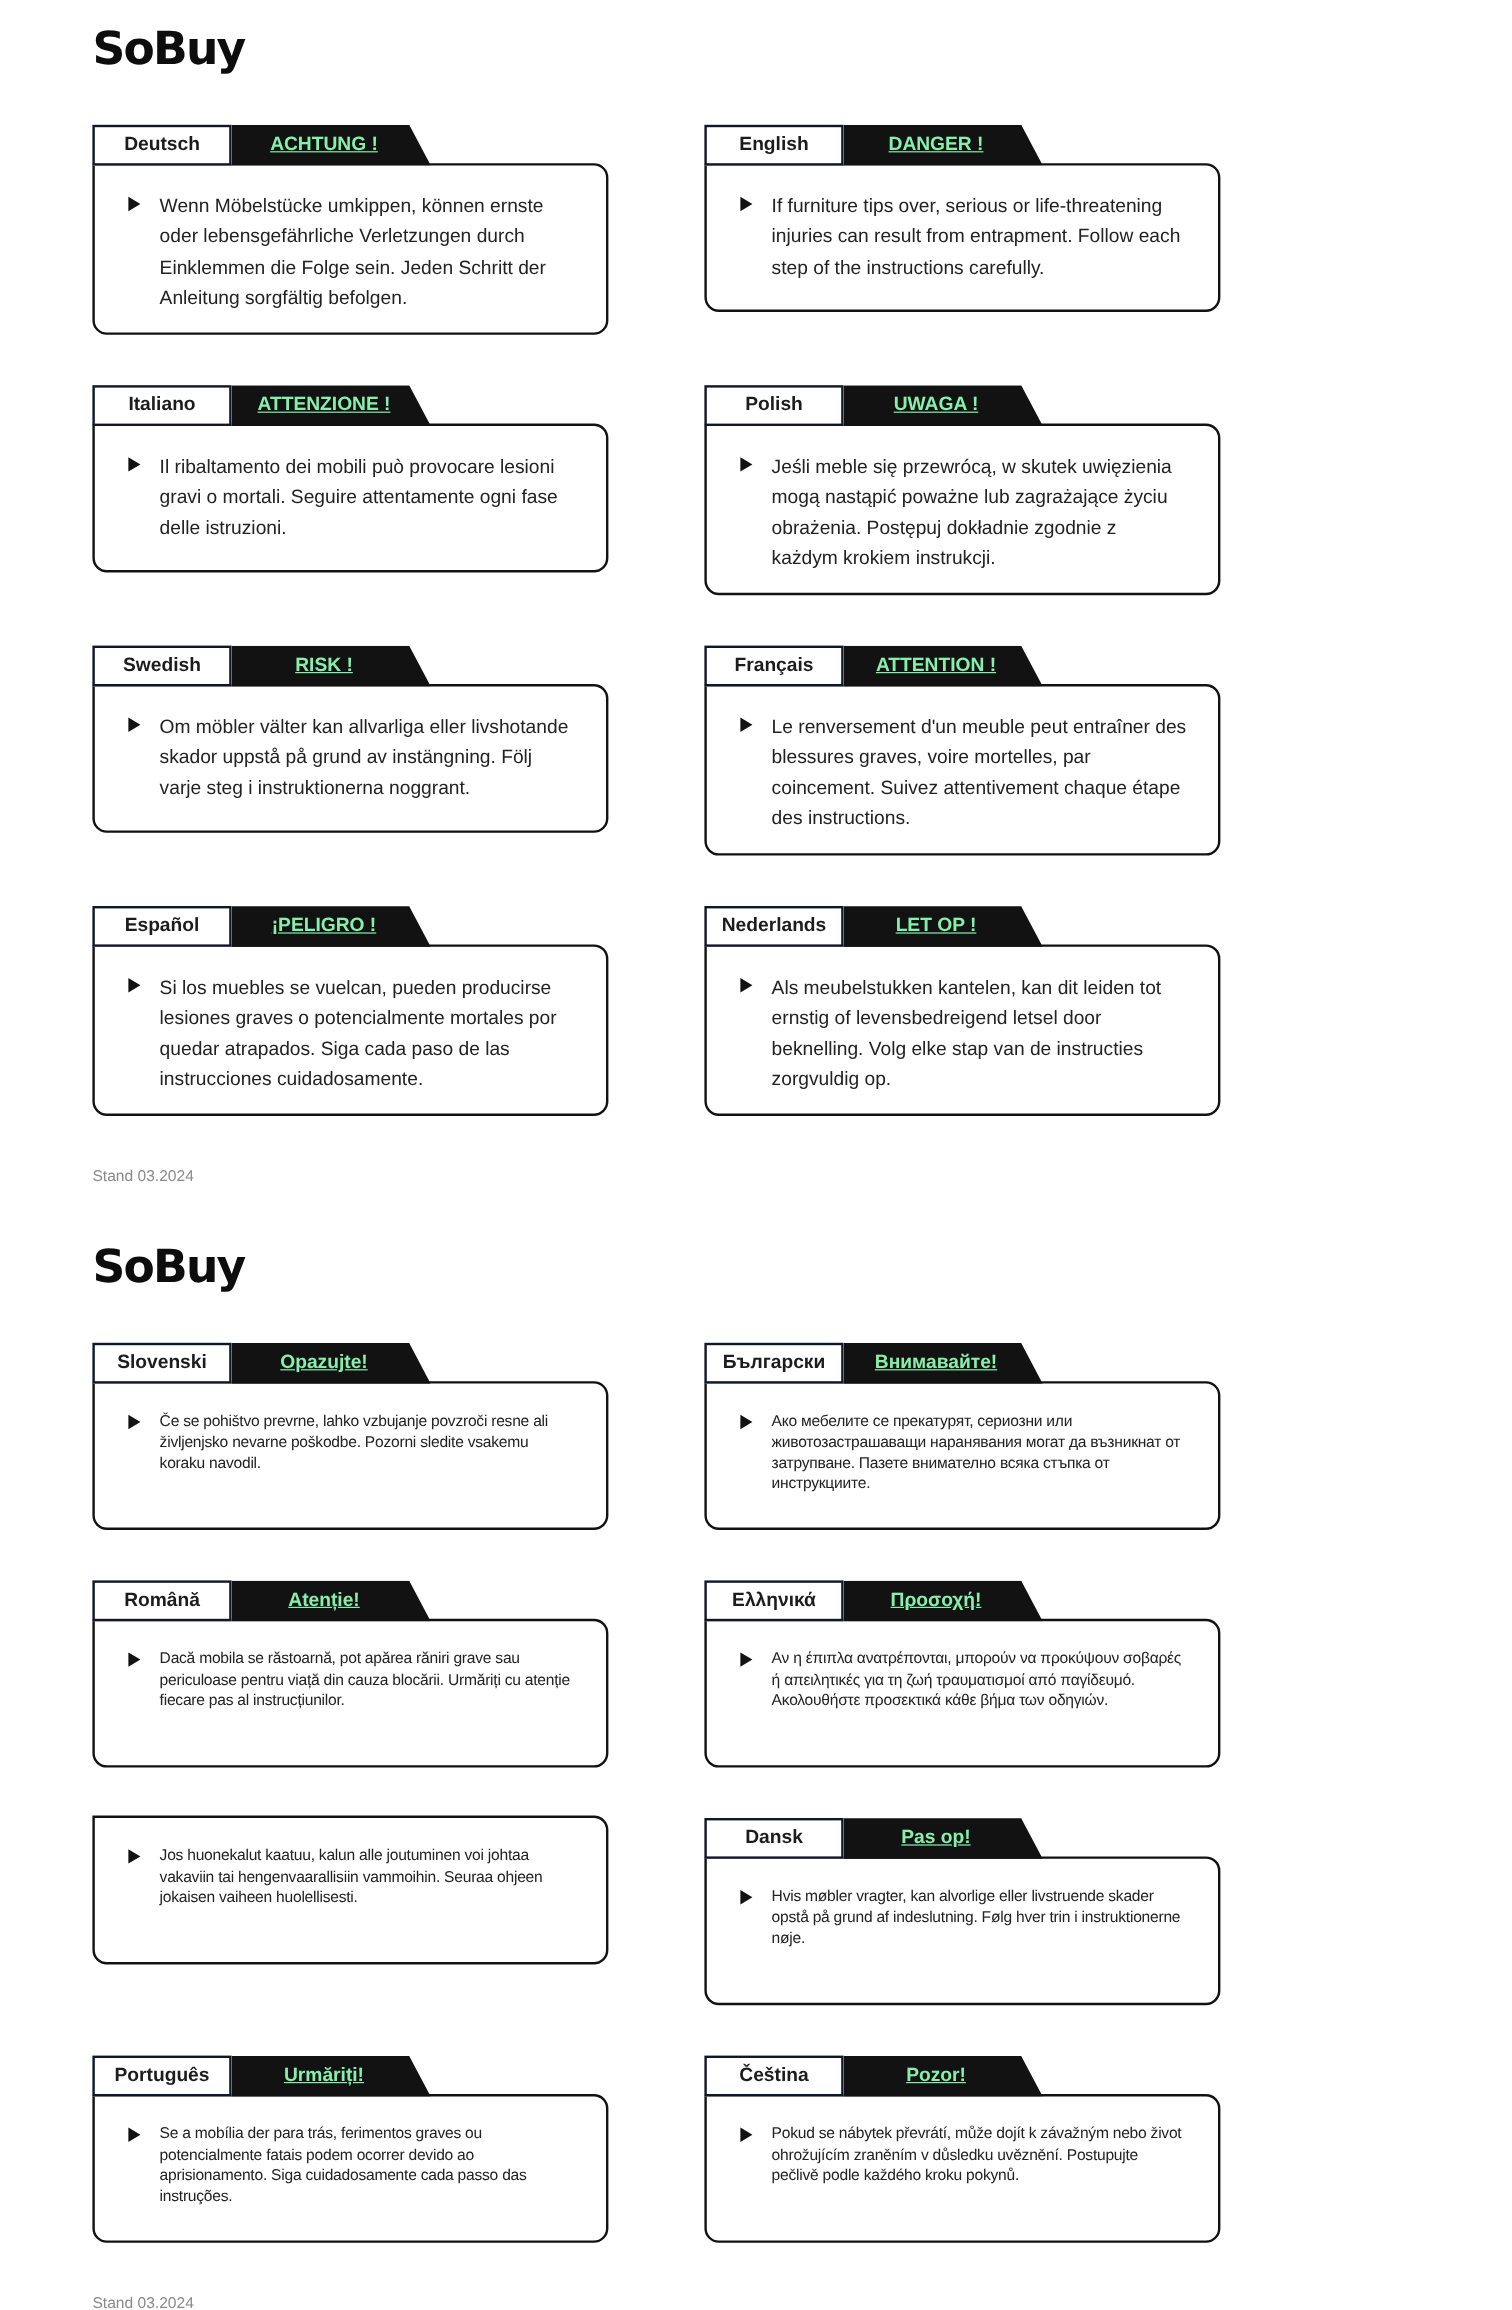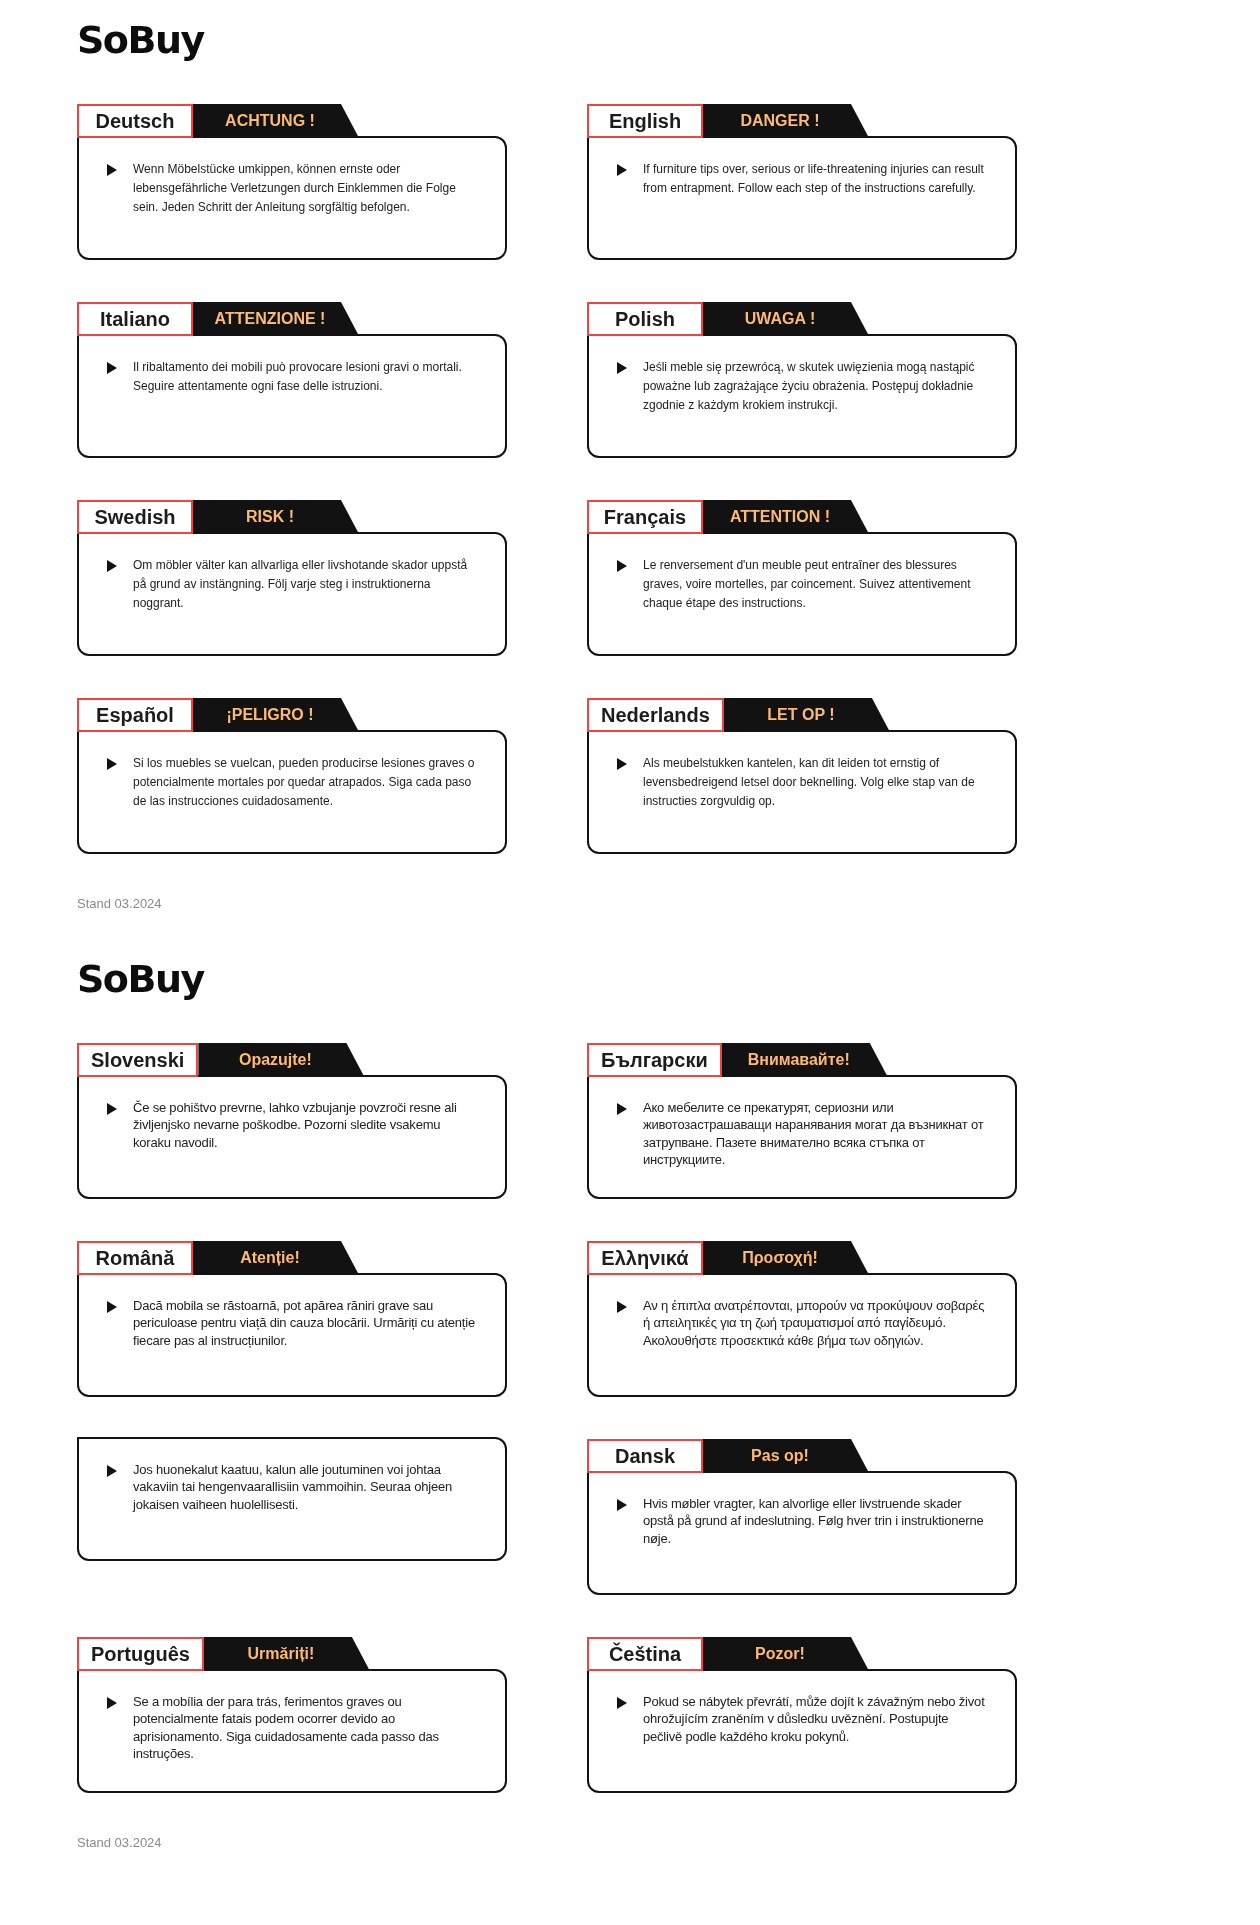--- a/index.html
+++ b/index.html
@@ -24,37 +24,37 @@
   .grid{
     display:grid;
     grid-template-columns:430px 430px;
     column-gap:80px;
     row-gap:42px;
   }
   .block{position:relative;}
   .tab-row{display:flex;height:34px;align-items:stretch;}
   .lang{
     background:#ffffff;
-    border:2px solid #ef4444;
+    border:2px solid #0f172a;
     box-sizing:border-box;
     min-width:116px;
     padding:0 12px;
     display:flex;align-items:center;justify-content:center;
-    font-weight:bold;font-size:20px;
+    font-weight:bold;font-size:16px;
     position:relative;z-index:2;
   }
   .warn{
     background:#121212;
-    color:#fdba74;
+    color:#86efac;
     font-weight:bold;font-size:16px;
     display:flex;align-items:center;justify-content:center;
     min-width:118px;
     padding:0 30px 0 18px;
     clip-path:polygon(0 0, calc(100% - 18px) 0, 100% 100%, 0 100%);
-    position:relative;z-index:1;
+    position:relative;z-index:1;text-decoration:underline;
   }
   .box{
     border:2px solid #121212;
     border-radius:0 12px 12px 12px;
     box-sizing:border-box;
     min-height:124px;
     margin-top:-2px;
     padding:22px 26px 16px 28px;
     display:flex;
     gap:16px;
@@ -63,21 +63,21 @@
   .tri{
     flex:none;
     width:0;height:0;
     border-left:10px solid #121212;
     border-top:6px solid transparent;
     border-bottom:6px solid transparent;
     margin-top:4px;
   }
   .txt{
     margin:0;
-    font-size:12px;
+    font-size:16px;
     line-height:1.58;
     color:#222222;
   }
   .page2 .txt{
     font-size:13px;
     line-height:1.34;
     letter-spacing:-0.2px;
   }
   .stand{
     margin-top:42px;

